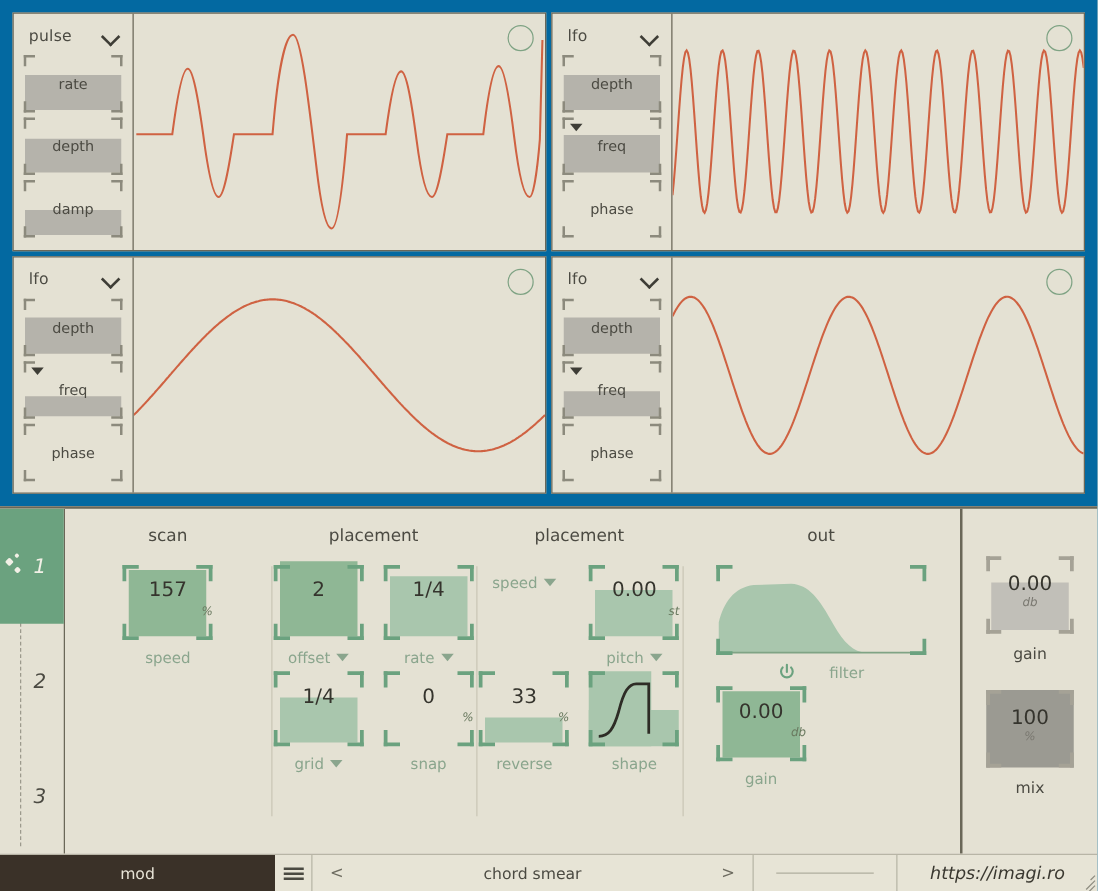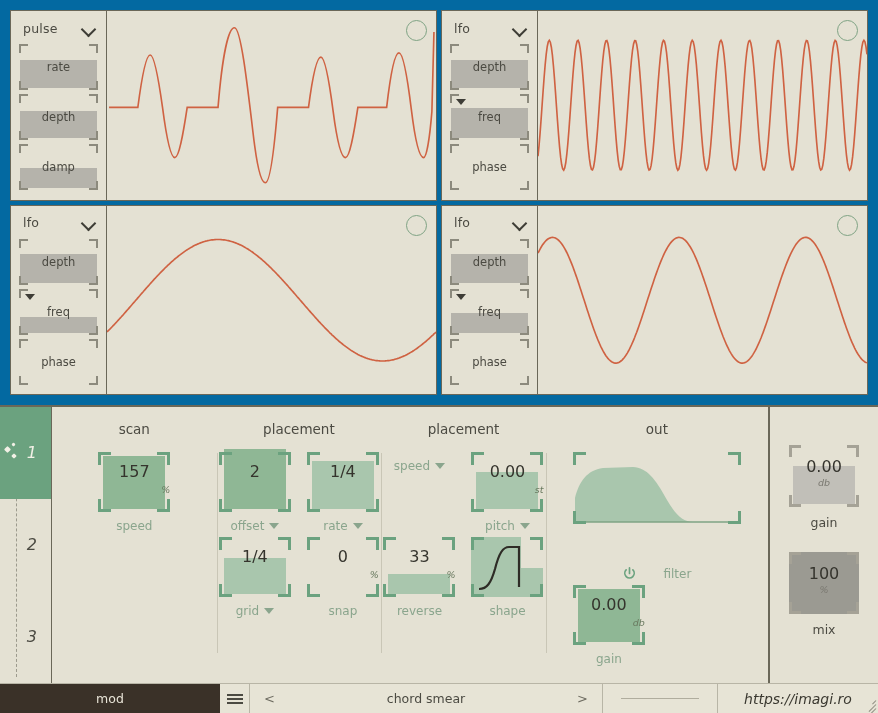--- a/index.html
+++ b/index.html
@@ -103,21 +103,21 @@
   }
   .group + .group::before{
     content:""; position:absolute; left:0; top:46px; bottom:30px; width:1px; background:#c9c6b6;
   }
   .group.out{ flex:1.35; }
   .grp-title{ font-size:13.5px; color:#4b4a42; margin-bottom:15px; }
   .rows{ display:flex; flex-direction:column; gap:4px; }
   .row{ display:flex; gap:16px; }
 
   .ctl{ width:72px; display:flex; flex-direction:column; align-items:center; }
-  .ctl.wide{ width:168px;gap:36px; }
+  .ctl.wide{ width:168px; }
   .ctl .box{
     position:relative; width:72px; height:60px;
   }
   .ctl.wide .box{ width:168px; height:72px; }
   .ctl .box .brk i{ position:absolute; width:13px; height:13px; border:0 solid #6ba27f; }
   .ctl .box .brk i.tl{ left:0; top:0; border-left-width:3px; border-top-width:3px; }
   .ctl .box .brk i.tr{ right:0; top:0; border-right-width:3px; border-top-width:3px; }
   .ctl .box .brk i.bl{ left:0; bottom:0; border-left-width:3px; border-bottom-width:3px; }
   .ctl .box .brk i.br{ right:0; bottom:0; border-right-width:3px; border-bottom-width:3px; }
   .ctl .box .brk{ position:absolute; inset:0; z-index:4; pointer-events:none; }

